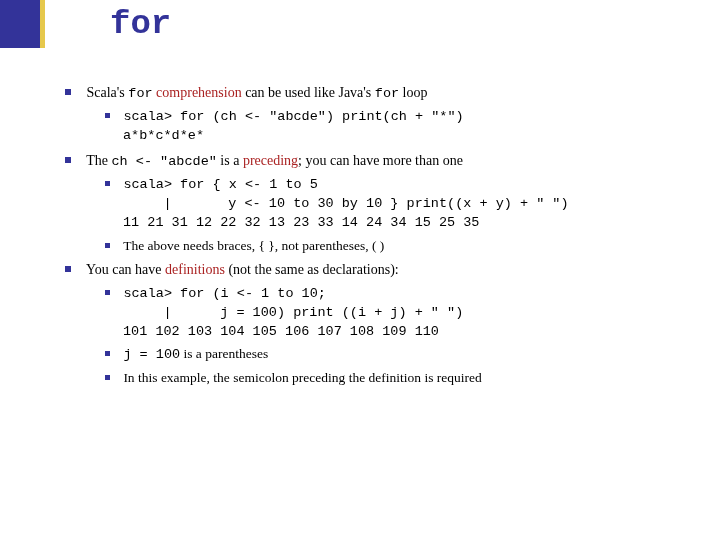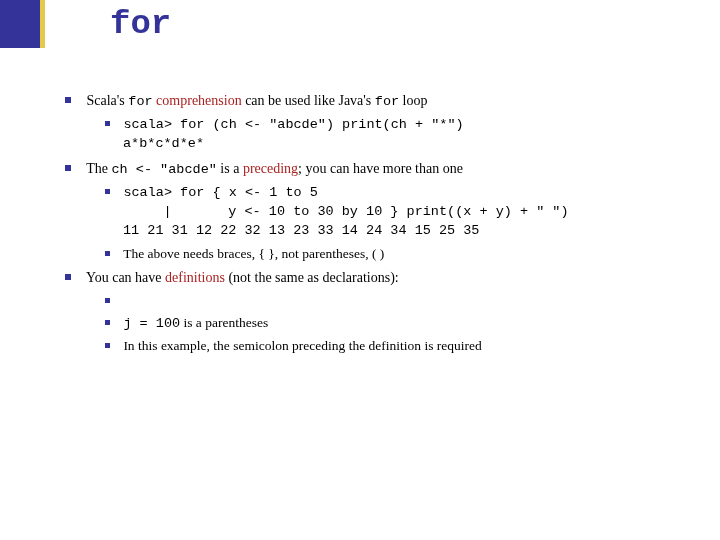--- a/index.html
+++ b/index.html
@@ -46,21 +46,21 @@
   .title-text {
     font-family: "Courier New", Courier, monospace;
     font-size: 34px;
     color: #333399;
     font-weight: bold;
     margin-left: 60px;
   }
   .content {
     position: absolute;
     left: 85px;
-    top: 86px;
+    top: 78px;
     width: 600px;
     line-height: 1.35;
   }
   .bl1, .bl2 {
     position: relative;
   }
   .bl1 {
     margin-top: 6px;
   }
   .bl2 {
@@ -132,20 +132,23 @@
       <span>The above needs braces, { }, not parentheses, ( )</span>
     </div>
 
     <div class="bl1">
       <span class="sq"></span>
       <span>You can have </span><span class="def">definitions</span><span> (not the same as declarations):</span>
     </div>
 
     <div class="bl2">
       <span class="sq2"></span>
+      <span class="mono" style="white-space:pre;">scala&gt; for (i &lt;- 1 to 10;
+     |      j = 100) print ((i + j) + " ")
+101 102 103 104 105 106 107 108 109 110</span>
     </div>
 
     <div class="bl2">
       <span class="sq2"></span>
       <span class="mono">j = 100</span><span> is a parentheses</span>
     </div>
 
     <div class="bl2">
       <span class="sq2"></span>
       <span>In this example, the semicolon preceding the definition is required</span>

